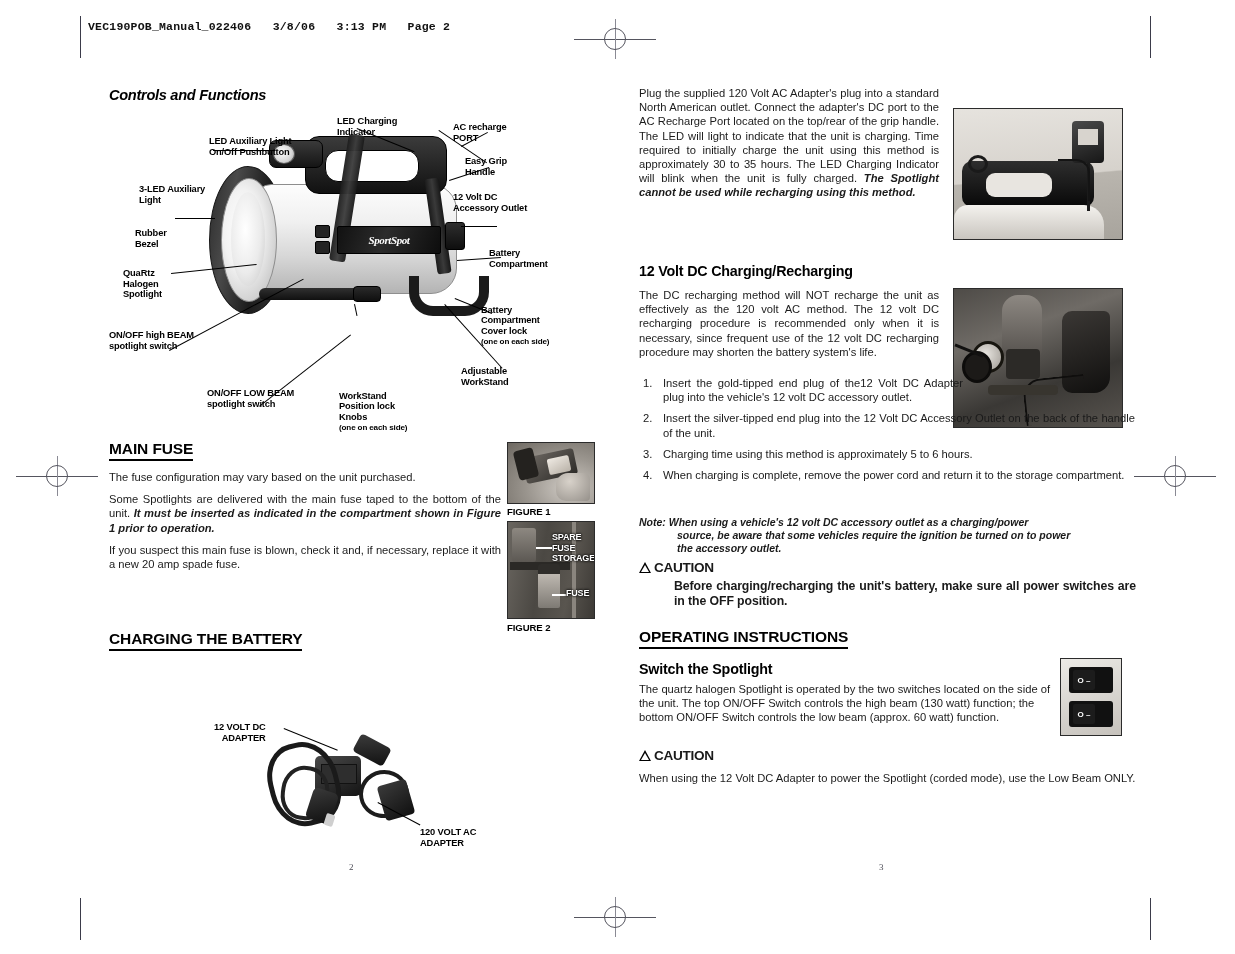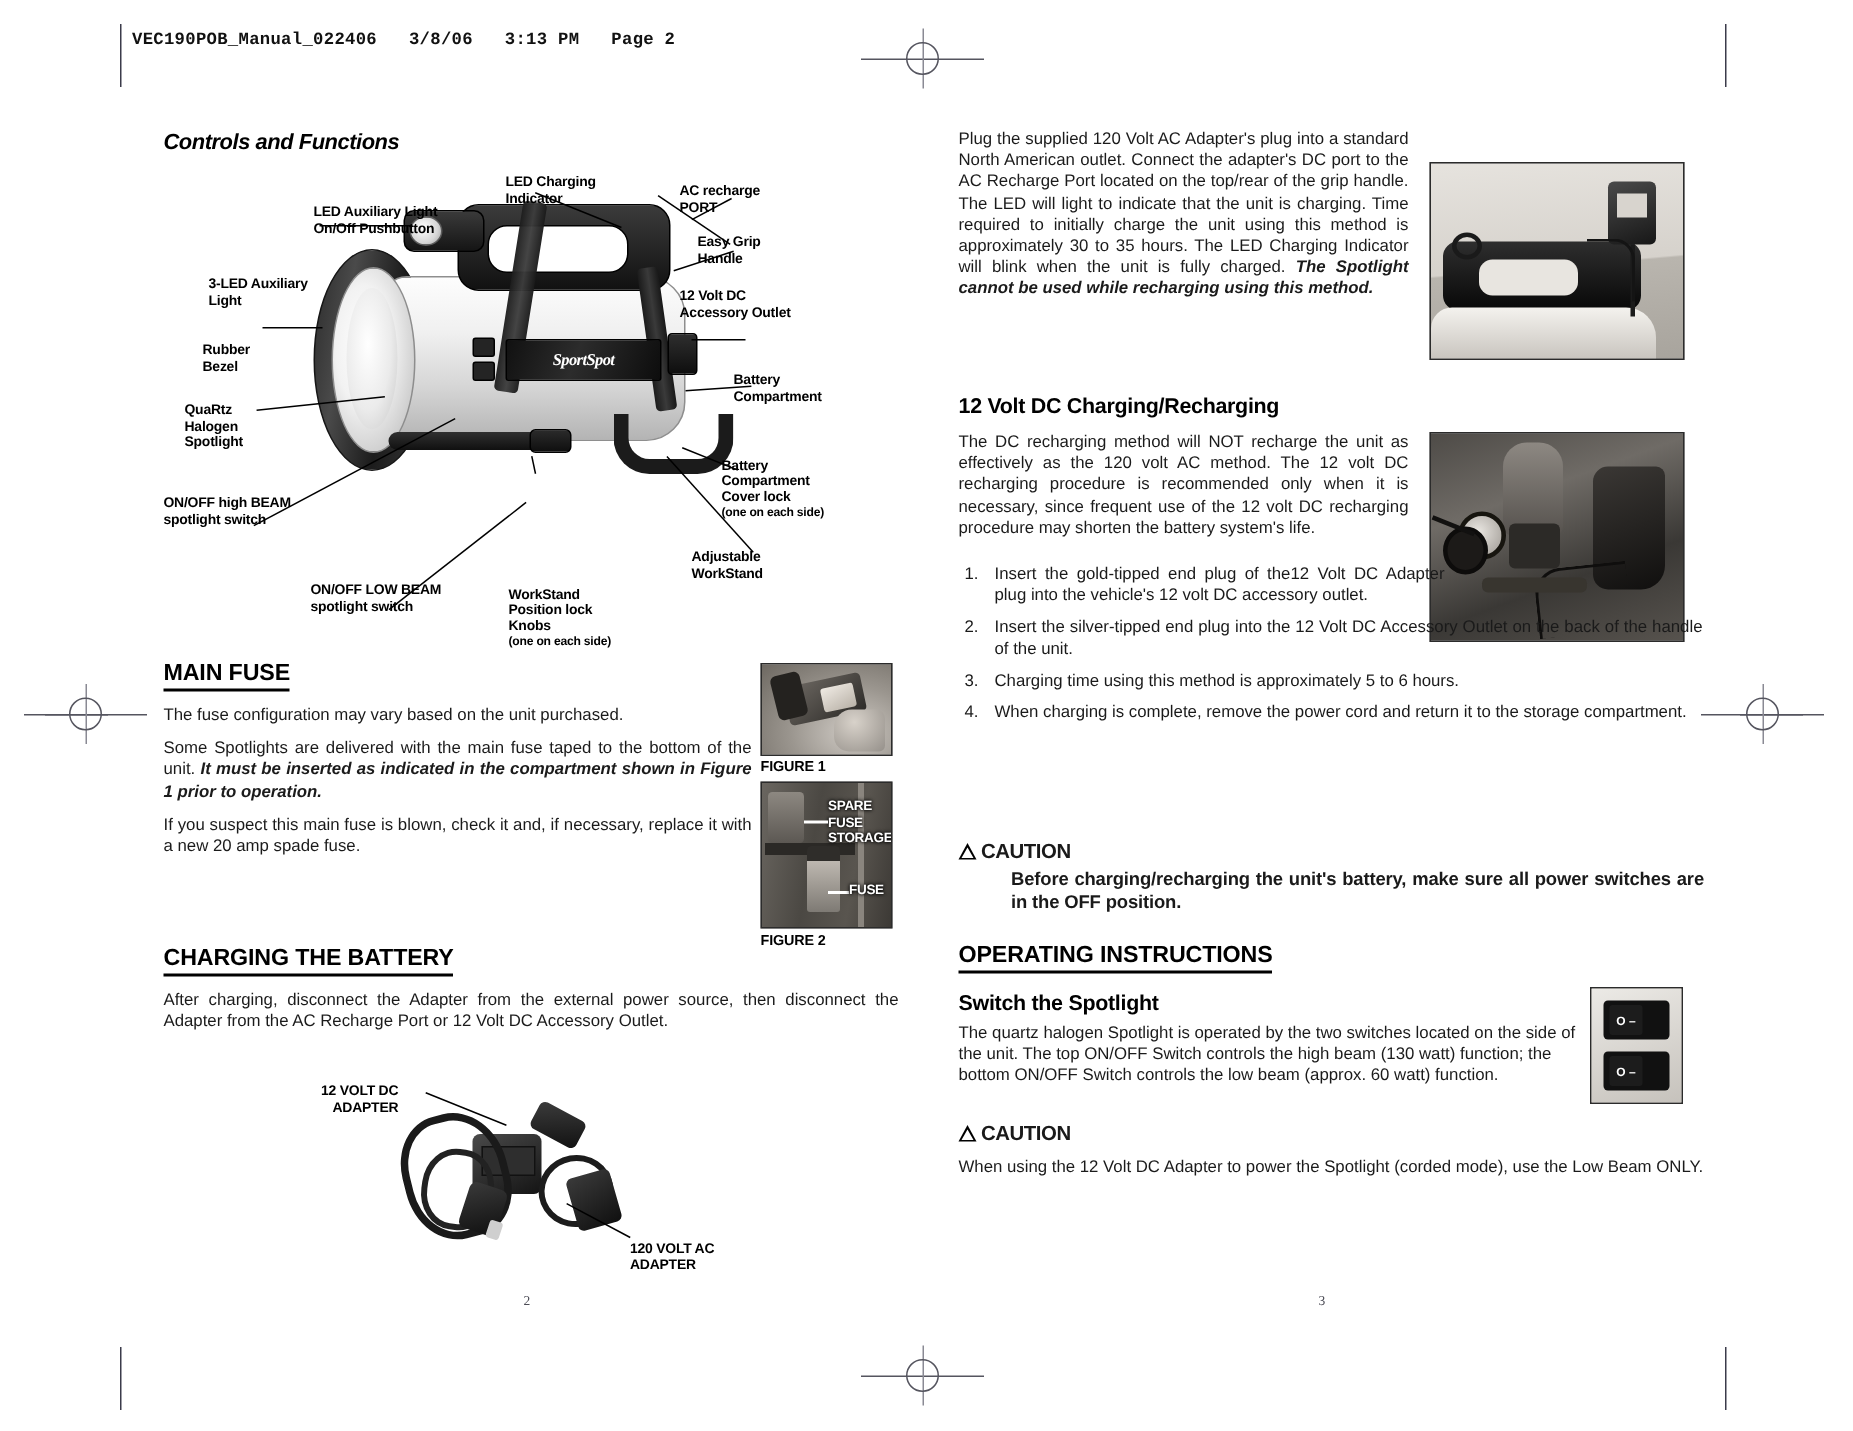--- a/index.html
+++ b/index.html
@@ -328,21 +328,20 @@
       <span>STORAGE</span>
     </div>
     <div style="position:absolute;left:28px;top:25px;width:16px;height:2px;background:#fff;"></div>
     <div style="position:absolute;left:44px;top:72px;width:14px;height:1.6px;background:#fff;"></div>
     <div class="ph-note" style="left:58px;top:66px;">FUSE</div>
   </div>
   <div class="ph-cap" style="left:507px;top:622px;">FIGURE 2</div>
 
   <div style="position:absolute;left:109px;top:630px;width:490px;">
     <div class="h-sec" style="margin-bottom:9px;">CHARGING THE BATTERY</div>
-    <p class="body last">After charging, disconnect the Adapter from the external power source, then disconnect the Adapter from the AC Recharge Port or 12 Volt DC Accessory Outlet.</p>
   </div>
 
   <div class="photo" style="left:255px;top:730px;width:180px;height:115px;border:0;background:#fff;">
     <div style="position:absolute;left:60px;top:26px;width:46px;height:40px;background:linear-gradient(150deg,#4a4a4a,#141414);border-radius:5px;"></div>
     <div style="position:absolute;left:66px;top:34px;width:34px;height:18px;background:#2e2e2e;border:1px solid #111;"></div>
     <div style="position:absolute;left:14px;top:12px;width:60px;height:74px;border:5px solid #1a1a1a;border-radius:42% 48% 40% 46%;transform:rotate(-14deg);"></div>
     <div style="position:absolute;left:26px;top:36px;width:40px;height:46px;border:4px solid #222;border-radius:46%;transform:rotate(8deg);"></div>
     <div style="position:absolute;left:54px;top:60px;width:26px;height:32px;background:linear-gradient(150deg,#3a3a3a,#0f0f0f);border-radius:5px;transform:rotate(18deg);"></div>
     <div style="position:absolute;left:70px;top:84px;width:9px;height:12px;background:#cfcfcf;border-radius:2px;transform:rotate(18deg);"></div>
     <div style="position:absolute;left:100px;top:10px;width:34px;height:20px;background:linear-gradient(150deg,#3c3c3c,#111);border-radius:4px;transform:rotate(28deg);"></div>
@@ -405,20 +404,26 @@
     <li>
       <span class="num">3.</span>
       <span>Charging time using this method is approximately 5 to 6 hours.</span>
     </li>
     <li>
       <span class="num">4.</span>
       <span>When charging is complete, remove the power cord and return it to the storage compartment.</span>
     </li>
   </ol>
 
+  <div class="note-blk" style="position:absolute;left:639px;top:516px;width:497px;">
+    <span class="lbl">Note:</span>
+    <span>When using a vehicle's 12 volt DC accessory outlet as a charging/power</span>
+    <span class="ind">source, be aware that some vehicles require the ignition be turned on to power</span>
+    <span class="ind">the accessory outlet.</span>
+  </div>
 
   <div style="position:absolute;left:639px;top:560px;width:497px;">
     <div class="caution-head">
       <span class="warn-tri"></span>
       <span>CAUTION</span>
     </div>
     <div class="caution-body" style="margin-top:4px;margin-left:35px;">Before charging/recharging the unit's battery, make sure all power switches are in the OFF position.</div>
   </div>
 
   <div style="position:absolute;left:639px;top:628px;width:415px;">

